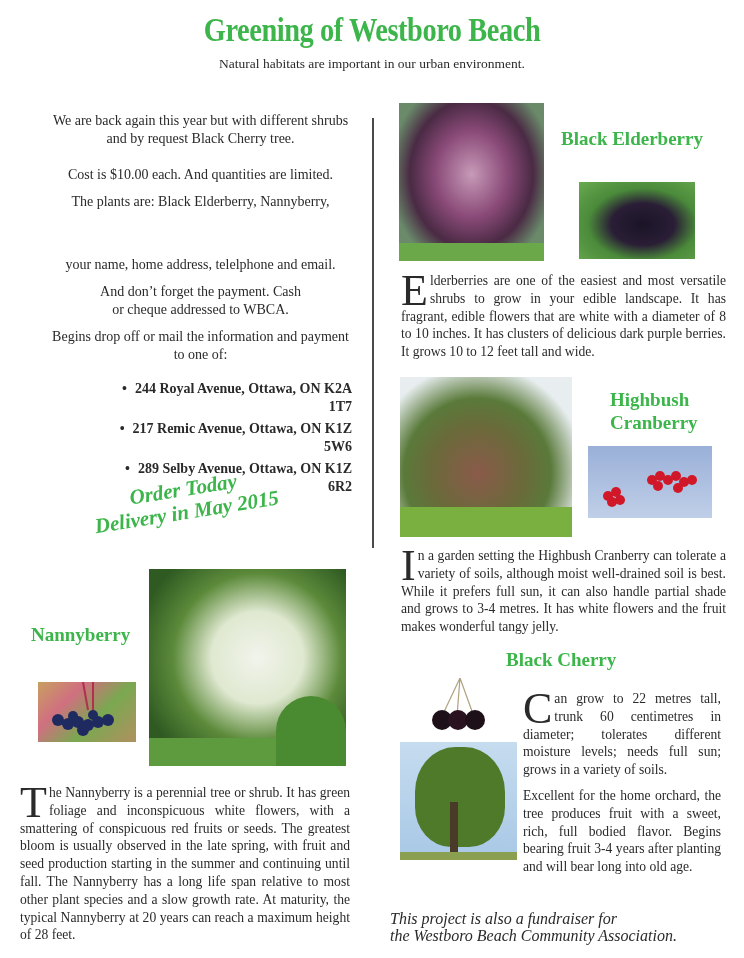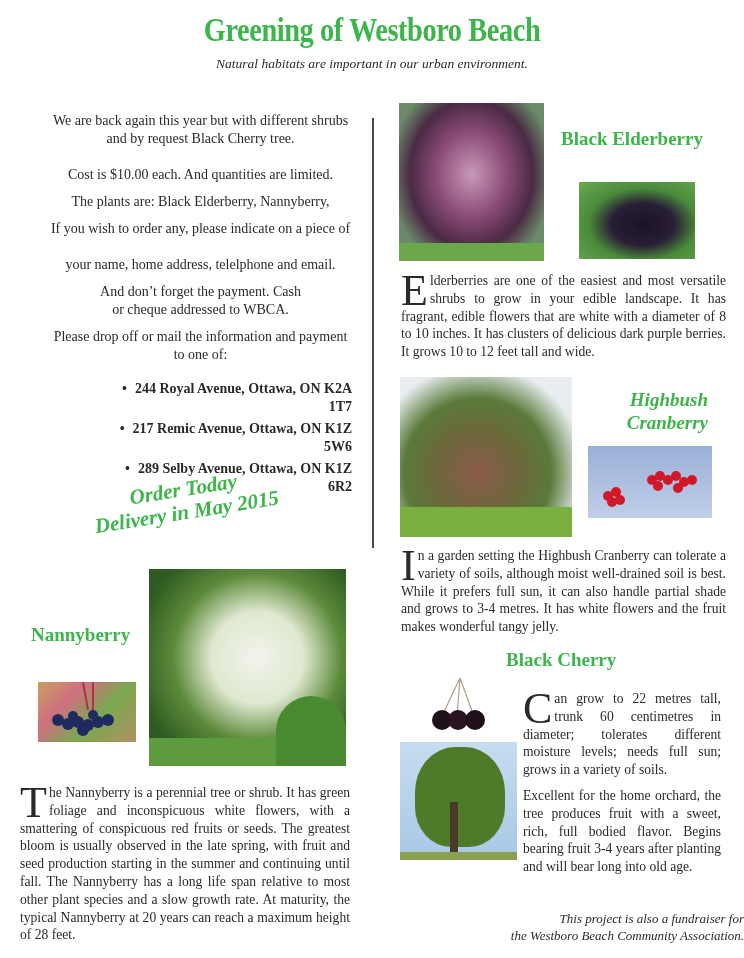--- a/index.html
+++ b/index.html
@@ -10,42 +10,42 @@
     }
     .abs { position: absolute; }
     .green { color: #3cb54a; }
     .title {
       left: 0; width: 744px; top: 12px; text-align: center;
       font-size: 33px; font-weight: bold; letter-spacing: -0.5px;
       transform: scaleX(0.86); transform-origin: center;
     }
     .subtitle {
       left: 0; width: 744px; top: 55px; text-align: center;
-      font-size: 13.5px; font-style: italic; line-height: 17px;
+      font-size: 13.5px; line-height: 17px;
     }
     .left-col { left: 33px; width: 335px; top: 112px; text-align: center; font-size: 14px; line-height: 18px; }
     .left-col p { margin: 0 0 9px 0; }
     .addr-list { list-style: none; margin: 16px; padding: 0 0 0 50px; text-align: right; font-weight: bold; }
     .addr-list li { margin: 0 0 4px 0; }
     .addr-list li::before { content: "•"; margin-right: 8px; }
     .divider { left: 372px; top: 118px; width: 2px; height: 430px; background: #4a4a4a; }
     .order-today {
       left: 90px; top: 478px; width: 190px; text-align: center;
       font-size: 21px; font-weight: bold; font-style: italic; line-height: 23px;
       transform: rotate(-9deg); transform-origin: center;
     }
     .heading { font-size: 19px; font-weight: bold; }
     .img { overflow: hidden; }
     .body-text { font-size: 13.6px; line-height: 17.8px; text-align: justify; margin: 0; }
     .dropcap {
       float: left; font-size: 44px; line-height: 34px; margin: 2px 2px -2px 0; color: #2a2a2a;
     }
     .footer {
-      left: 390px; width: 354px; top: 910px; text-align: right;
-      font-size: 13px; font-style: italic; line-height: 17px;
+      left: 390px; width: 354px; top: 910px; text-align: left;
+      font-size: 16px; font-style: italic; line-height: 17px;
     }
   </style>
 </head>
 <body>
 
 <div class="abs title green">Greening of Westboro Beach</div>
 <div class="abs subtitle">
   <div>Natural habitats are important in our urban environment.</div>
 </div>
 
@@ -53,30 +53,30 @@
   <p>
     <span>We are back again this year but with different shrubs</span><br>
     <span>and by request Black Cherry tree.</span><br>
     <br>
     <span>Cost is $10.00 each. And quantities are limited.</span>
   </p>
   <p>
     <span>The plants are:  Black Elderberry, Nannyberry,</span><br>
   </p>
   <p>
-    <span>If you wish to order any, please indicate on a piece of</span><br>
+    <br>
     <br>
     <span>your name, home address, telelphone and email.</span>
   </p>
   <p>
     <span>And don’t forget the payment. Cash</span><br>
     <span>or cheque addressed to WBCA.</span>
   </p>
   <p>
-    <span>Please drop off or mail the information and payment</span><br>
+    <span>Begins drop off or mail the information and payment</span><br>
     <span>to one of:</span>
   </p>
   <ul class="addr-list">
     <li>244 Royal Avenue, Ottawa, ON K2A 1T7</li>
     <li>217 Remic Avenue, Ottawa, ON K1Z 5W6</li>
     <li>289 Selby Avenue, Ottawa, ON K1Z 6R2</li>
   </ul>
 </div>
 
 <div class="abs divider"></div>
@@ -121,21 +121,21 @@
 <div class="abs img" style="left:579px; top:182px; width:116px; height:77px; background: radial-gradient(ellipse at 55% 55%, #1a1426 0%, #2a1e36 35%, #4a8a3a 60%, #6aaa50 100%);"></div>
 <div class="abs" style="left:401px; top:272px; width:325px;">
   <p class="body-text">
     <span class="dropcap">E</span><span>lderberries are one of the easiest and most versatile shrubs to grow in your edible landscape. It has fragrant, edible flowers that are white with a diameter of 8 to 10 inches. It has clusters of delicious dark purple berries. It grows 10 to 12 feet tall and wide.</span>
   </p>
 </div>
 
 <div class="abs img" style="left:400px; top:377px; width:172px; height:160px; background: radial-gradient(ellipse at 45% 60%, #8a5a4a 0%, #6a6a3a 35%, #5a7a3a 55%, #e8eef0 80%), #dfe6ea;">
   <div style="position:absolute; left:0; bottom:0; width:172px; height:30px; background:#7ab040;"></div>
 </div>
-<div class="abs heading green" style="left:590px; top:388px; width:118px; text-align:right; line-height:23px;font-style:italic;">
+<div class="abs heading green" style="left:610px; top:388px; width:118px; text-align:left; line-height:23px;">
   <div>Highbush</div>
   <div>Cranberry</div>
 </div>
 <div class="abs img" style="left:588px; top:446px; width:124px; height:72px; background: linear-gradient(180deg,#9ab0d8 0%,#c0cfe8 100%);">
   <svg width="124" height="72">
     <g fill="#d01828">
       <circle cx="20" cy="50" r="5"></circle>
         <circle cx="28" cy="46" r="5"></circle>
         <circle cx="24" cy="56" r="5"></circle>
         <circle cx="32" cy="54" r="5"></circle>

